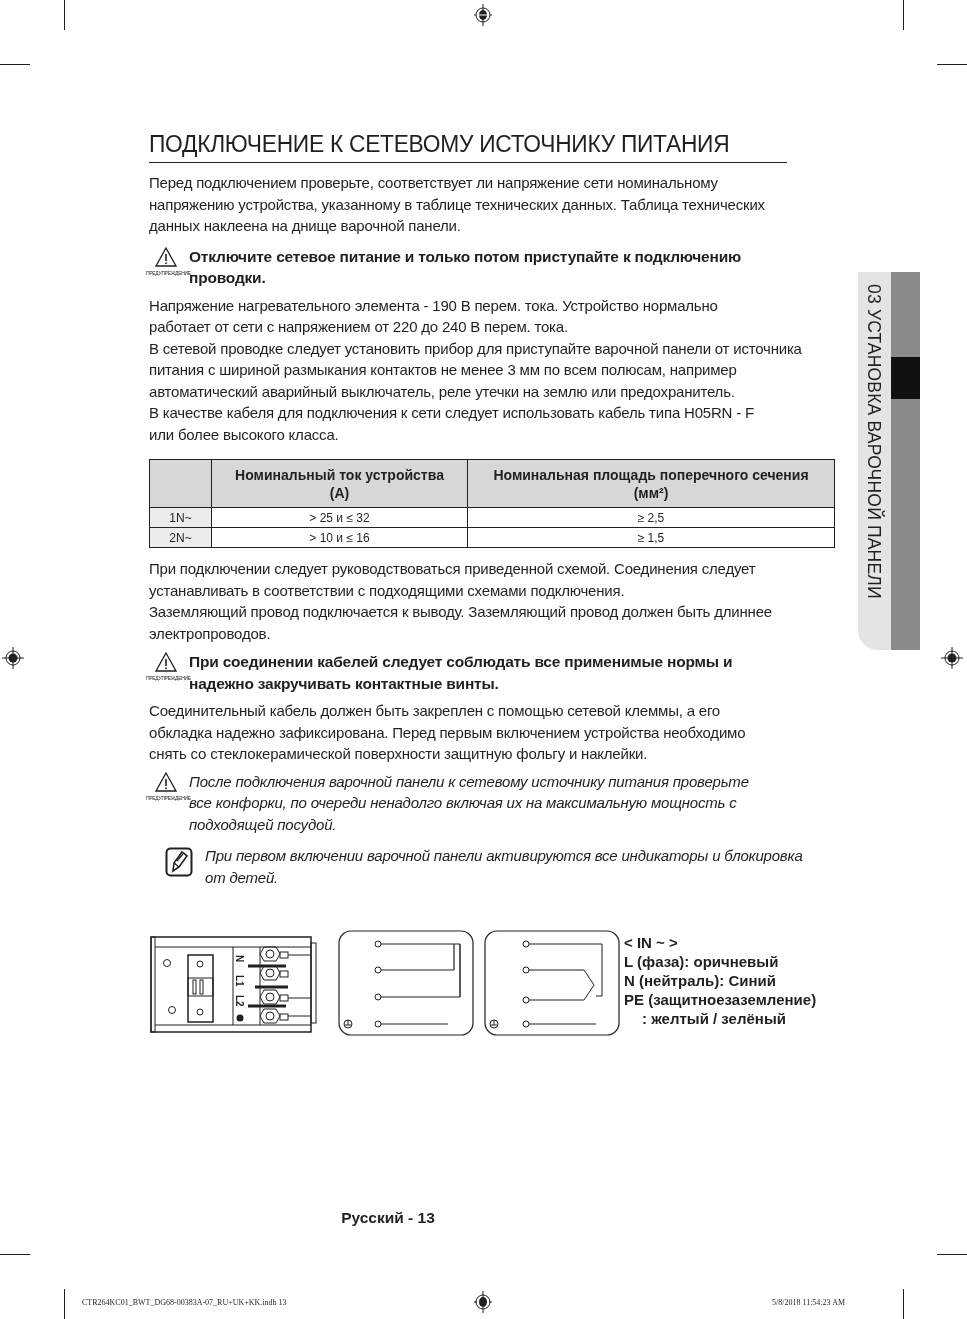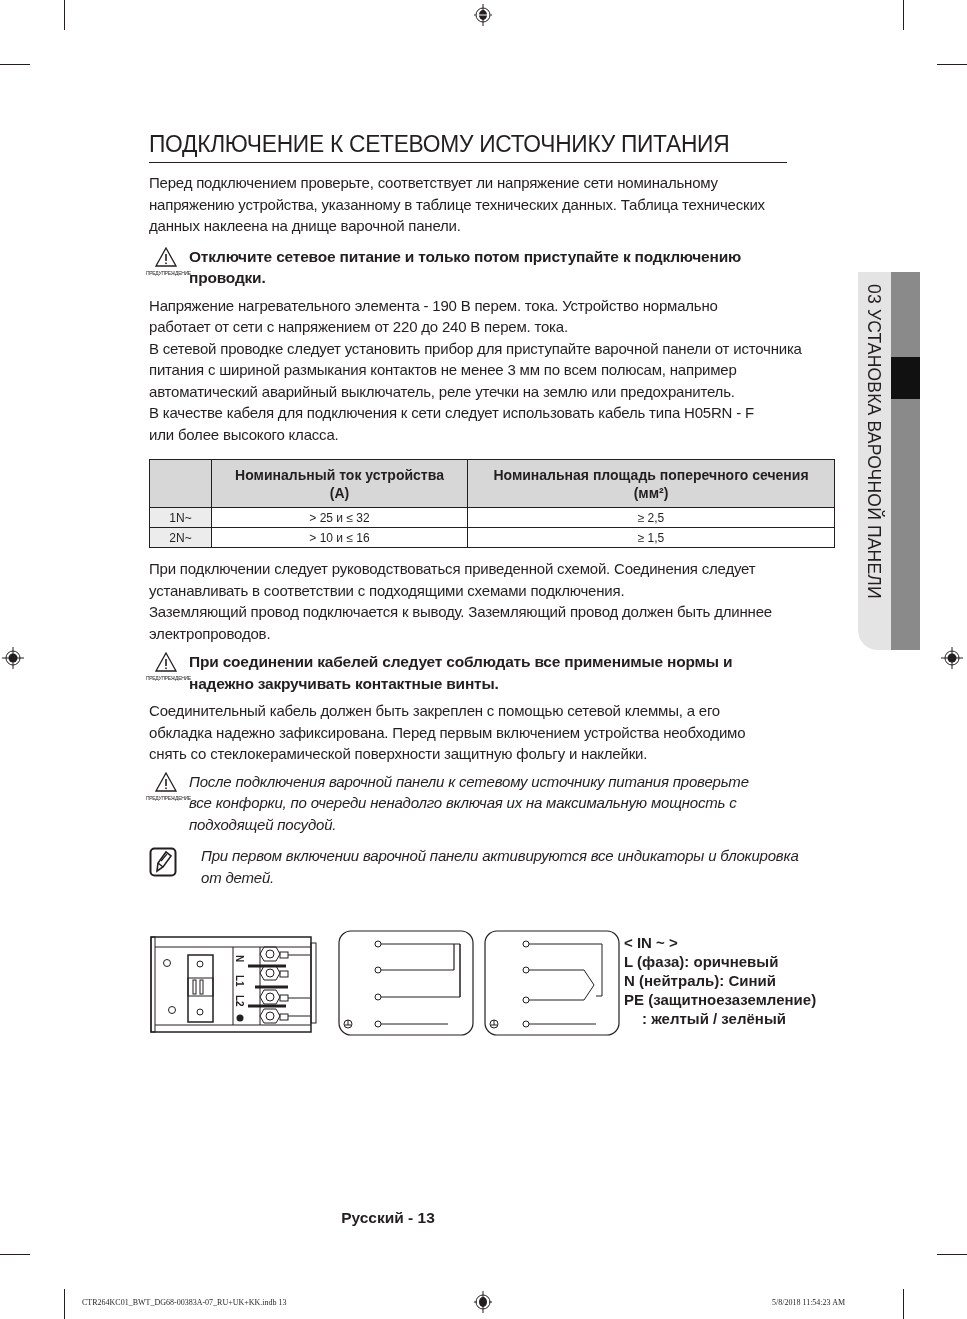--- a/index.html
+++ b/index.html
@@ -27,21 +27,21 @@
     .warn-normal { font-size: 15px; line-height: 21.5px; letter-spacing: -0.2px; font-style: italic; }
 
     table.spec { border-collapse: collapse; width: 686px; margin-top: 14px; font-size: 14px; }
     table.spec th, table.spec td { border: 1px solid #231f20; text-align: center; }
     table.spec th { background: #d7d7d7; font-weight: bold; font-size: 14px; line-height: 18px; padding: 3px 4px; height: 48px; }
     table.spec td { height: 20px; font-size: 12px; }
     table.spec td.rowhead { background: #ececec; width: 62px; }
     table.spec th.c0 { width: 62px; }
     table.spec th.c1 { width: 256px; }
 
-    .note { position: relative; padding-left: 52px; margin-top: 10px; }
+    .note { position: relative; padding-left: 40px; margin-top: 10px; margin-left: 16px; }
     .note .ico { position: absolute; left: 0px; top: 2px; width: 28px; height: 30px; }
 
     
     .side-tab { position: absolute; left: 858px; top: 272px; width: 33px; height: 378px; background: #e4e4e4; border-bottom-left-radius: 20px; }
     .side-bar { position: absolute; left: 891px; top: 272px; width: 29px; height: 378px; background: #8a8a8a; }
     .side-block { position: absolute; left: 891px; top: 357px; width: 29px; height: 42px; background: #111111; }
     .side-text { position: absolute; left: 861px; top: 284px; width: 360px; height: 26px; transform-origin: 0 0; transform: translate(26px, 0) rotate(90deg); font-size: 17.5px; letter-spacing: 0.2px; color: #231f20; white-space: nowrap; line-height: 26px; }
 
     
     .diag { position: absolute; }

